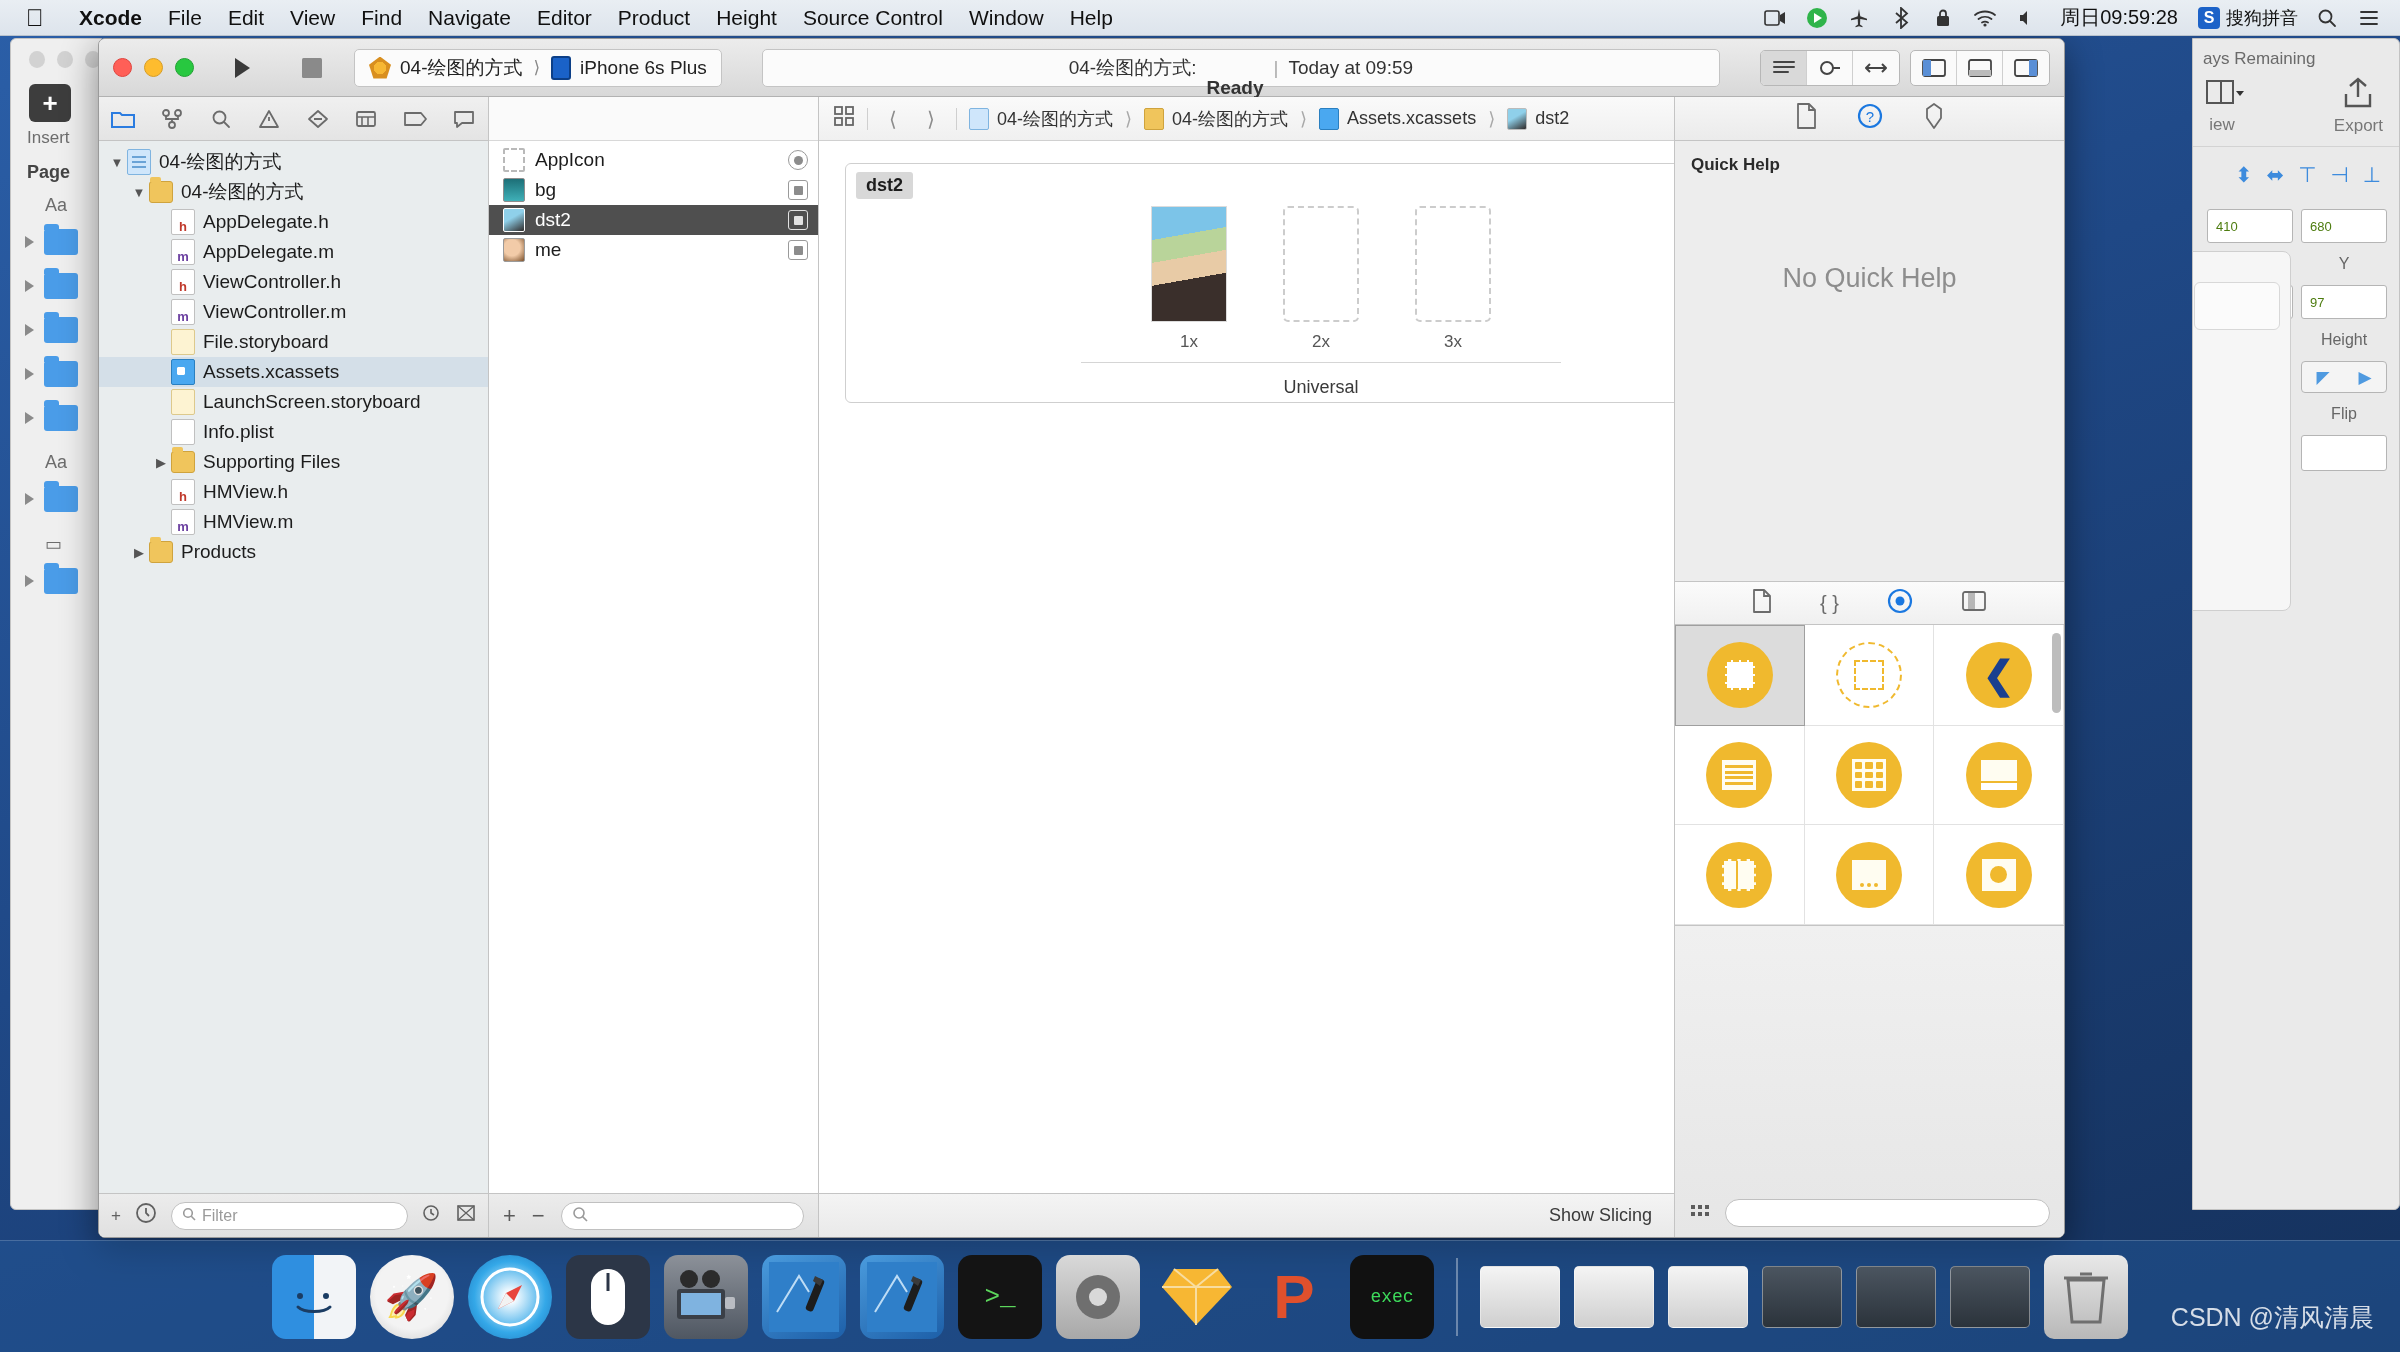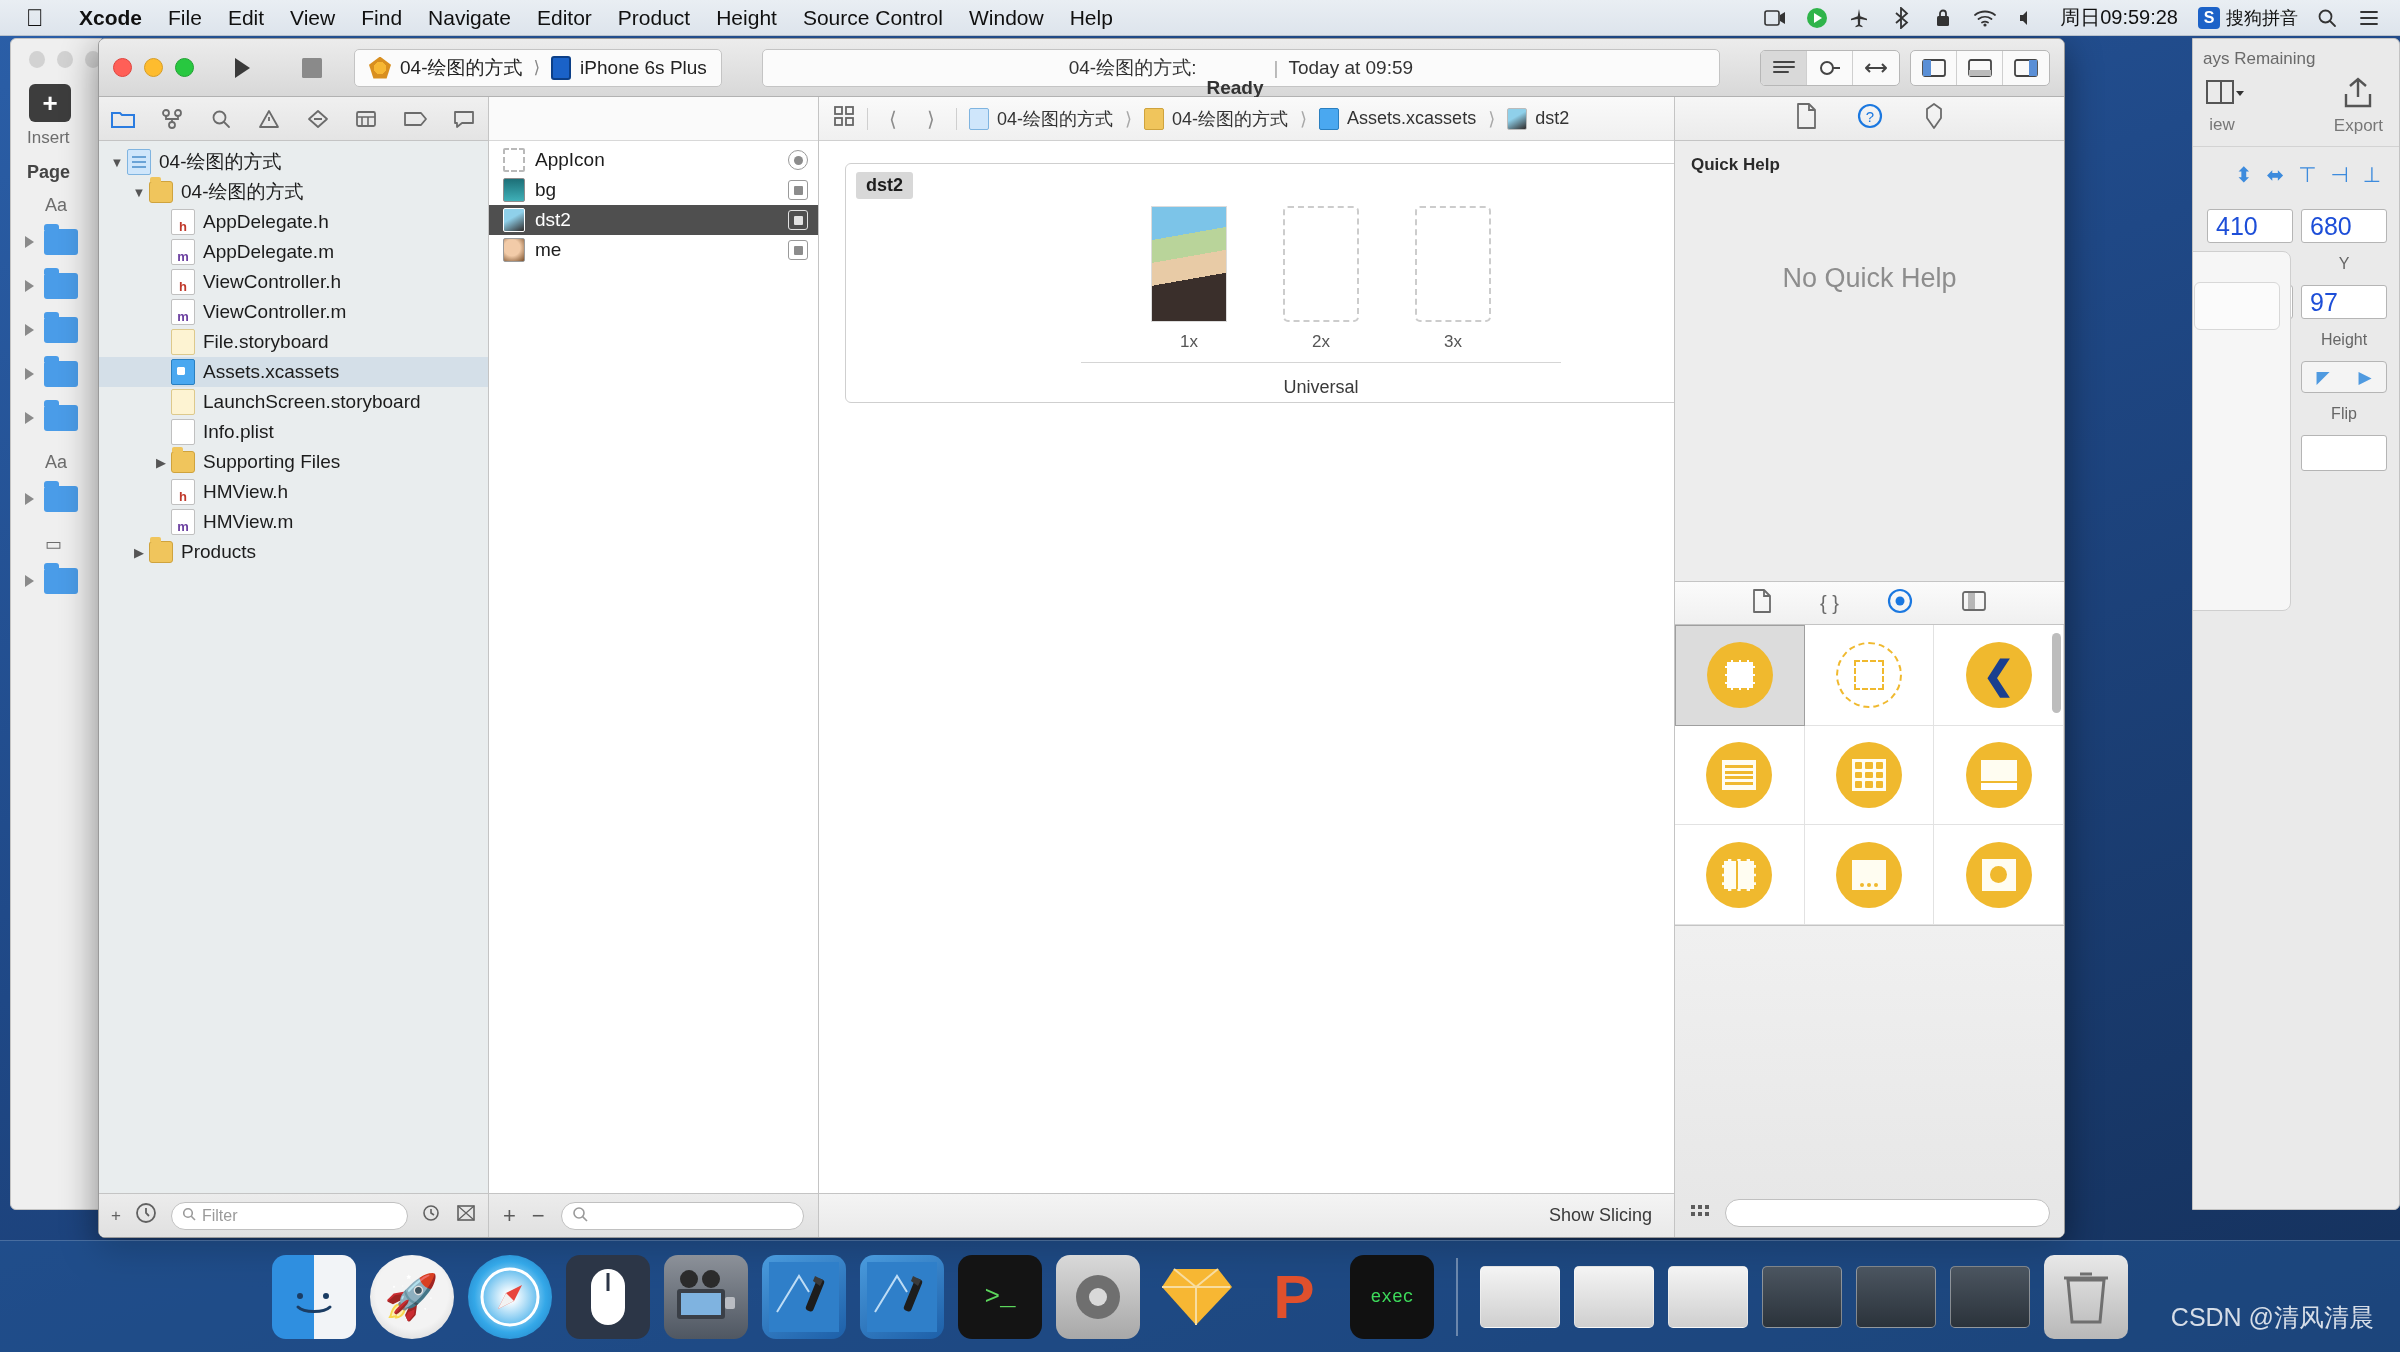--- a/index.html
+++ b/index.html
@@ -75,21 +75,21 @@
   }
   #bg-right .days { font-size: 17px; padding: 10px 0 0 10px; white-space: nowrap; color:#6a6a6a;}
   #bg-right .toolrow { display:flex; justify-content: space-between; padding: 8px 16px 0 6px; align-items:flex-start;}
   #bg-right .tlabel { font-size: 17px; color:#777; }
   #bg-right .aligns { display:flex; gap:14px; justify-content:center; padding: 16px 0 10px 24px; border-top:1px solid #d3d3d3; margin-top:10px;}
   #bg-right .aglyph { color:#3d8bdd; font-size: 21px; }
   #bg-right .fields { padding: 6px 8px 0 0; }
   #bg-right .frow { display:flex; gap:8px; justify-content:flex-end; padding: 6px 4px; }
   #bg-right .fbox {
     width: 86px; height: 34px; background:#fff; border:1px solid #b5b5b5; border-radius:3px;
-    font-size: 25px; color:#1d4ed8; display:flex; align-items:center; padding-left:8px;
+    font-size: 13px; color:#4d7c0f; display:flex; align-items:center; padding-left:8px;
   }
   #bg-right .flab { text-align:center; font-size:16px; color:#666; width:86px; }
   #bg-right .flip {
     width:86px;height:32px;border:1px solid #b5b5b5;border-radius:4px;background:#f4f4f4;
     display:flex;align-items:center;justify-content:space-around;color:#4f9ae0;font-size:17px;
   }
   #bg-right .whitebox{ width:86px;height:36px;background:#fff;border:1px solid #b5b5b5;border-radius:3px;}
   #bg-right .overlay-card{
     position:absolute; left:-10px; top:212px; width:108px; height:360px;
     background:#f6f6f6;border:1px solid #cfcfcf;border-radius:8px;

